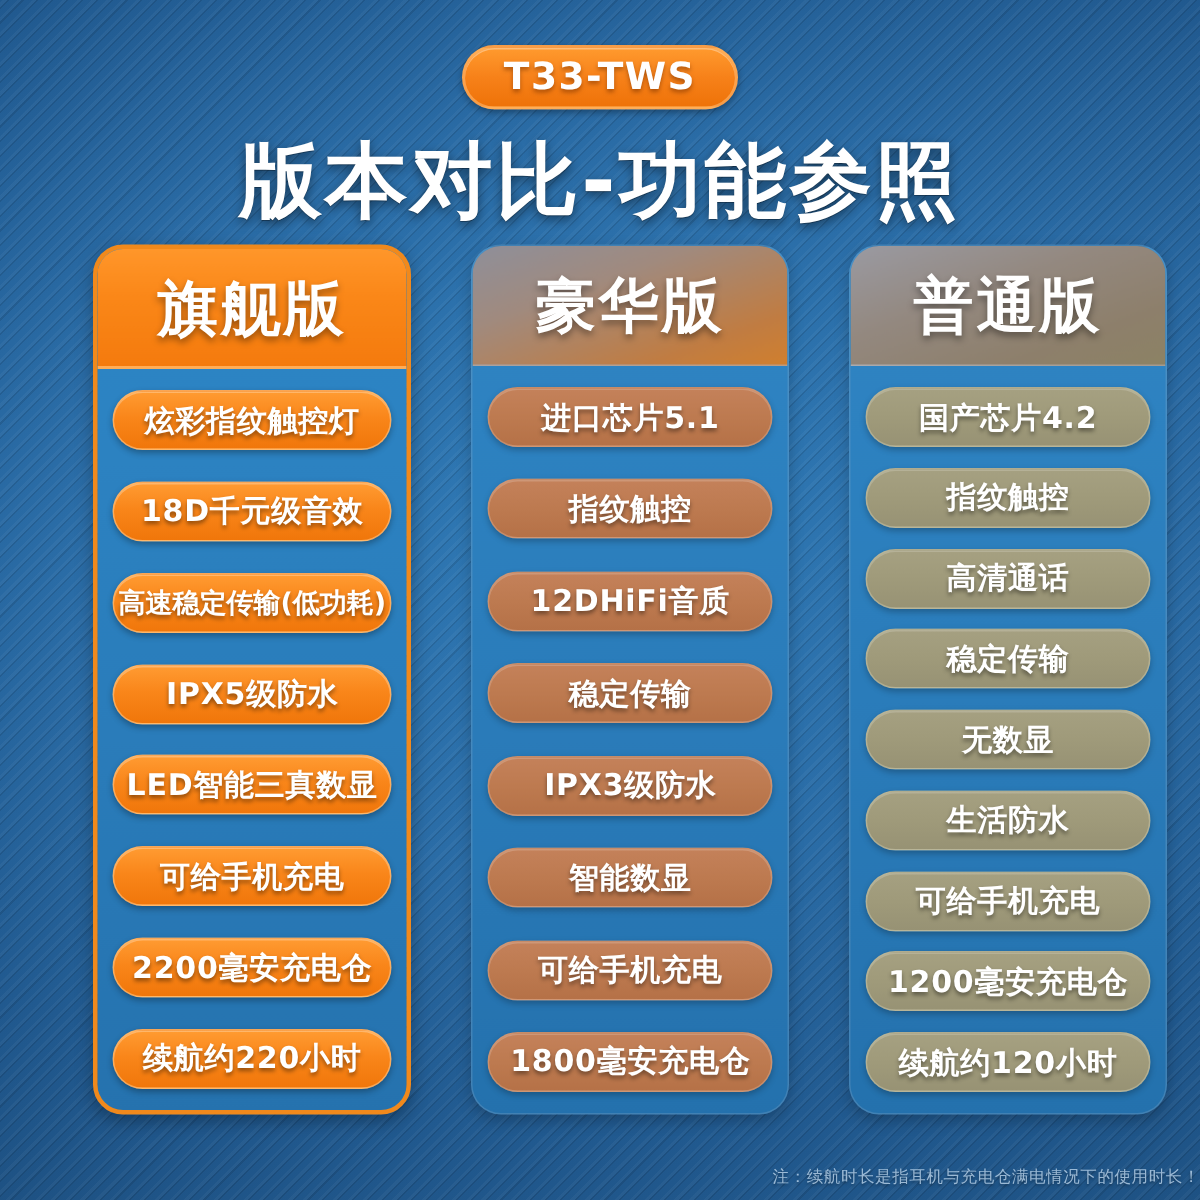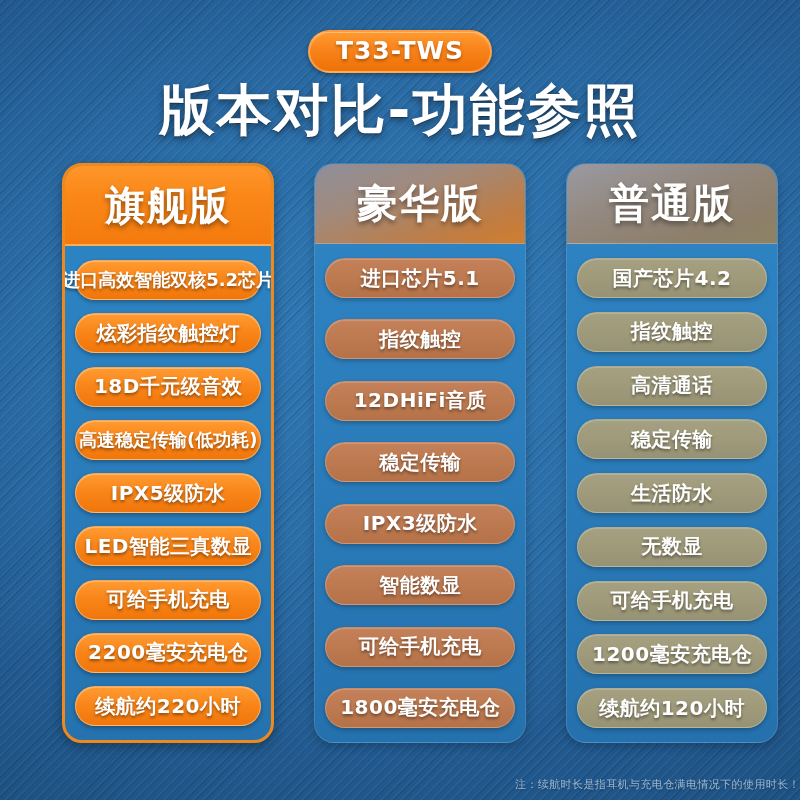--- a/index.html
+++ b/index.html
@@ -33,21 +33,21 @@
     border:2px solid rgba(255,190,120,0.55);
     box-shadow:0 2px 5px rgba(0,0,0,0.33), inset 0 1px 0 rgba(255,255,255,0.35);
     color:#ffffff;
     font-size:25px; font-weight:bold; letter-spacing:1px;
     text-shadow:0 2px 3px rgba(120,50,0,0.55);
     line-height:1.08;
   }
 
   
   .title {
-    position:absolute; top:80px; left:0; right:0;
+    position:absolute; top:90px; left:0; right:0;
     text-align:center;
     color:#ffffff;
     font-size:55px; font-weight:bold; letter-spacing:2px;
     line-height:1.1;
     text-shadow:0 3px 7px rgba(0,0,0,0.45), 0 1px 0 rgba(0,0,0,0.3);
   }
 
   
   .columns {
     position:absolute;
@@ -153,21 +153,20 @@
     <div class="badge">T33-TWS</div>
   </div>
 
   <div class="title">版本对比-功能参照</div>
 
   <div class="columns">
 
     <div class="col flagship">
       <div class="col-head head-flagship">旗舰版</div>
       <div class="pill-list">
-        <div class="pill pill-flagship tight">进口高效智能双核5.2芯片</div>
         <div class="pill pill-flagship">炫彩指纹触控灯</div>
         <div class="pill pill-flagship">18D千元级音效</div>
         <div class="pill pill-flagship tight">高速稳定传输(低功耗)</div>
         <div class="pill pill-flagship">IPX5级防水</div>
         <div class="pill pill-flagship">LED智能三真数显</div>
         <div class="pill pill-flagship">可给手机充电</div>
         <div class="pill pill-flagship">2200毫安充电仓</div>
         <div class="pill pill-flagship">续航约220小时</div>
       </div>
     </div>
@@ -186,22 +185,22 @@
       </div>
     </div>
 
     <div class="col basic">
       <div class="col-head head-basic">普通版</div>
       <div class="pill-list">
         <div class="pill pill-basic">国产芯片4.2</div>
         <div class="pill pill-basic">指纹触控</div>
         <div class="pill pill-basic">高清通话</div>
         <div class="pill pill-basic">稳定传输</div>
+        <div class="pill pill-basic">无数显</div>
         <div class="pill pill-basic">生活防水</div>
-        <div class="pill pill-basic">无数显</div>
         <div class="pill pill-basic">可给手机充电</div>
         <div class="pill pill-basic">1200毫安充电仓</div>
         <div class="pill pill-basic">续航约120小时</div>
       </div>
     </div>
 
   </div>
 
   <div class="footnote">注：续航时长是指耳机与充电仓满电情况下的使用时长！</div>
 

